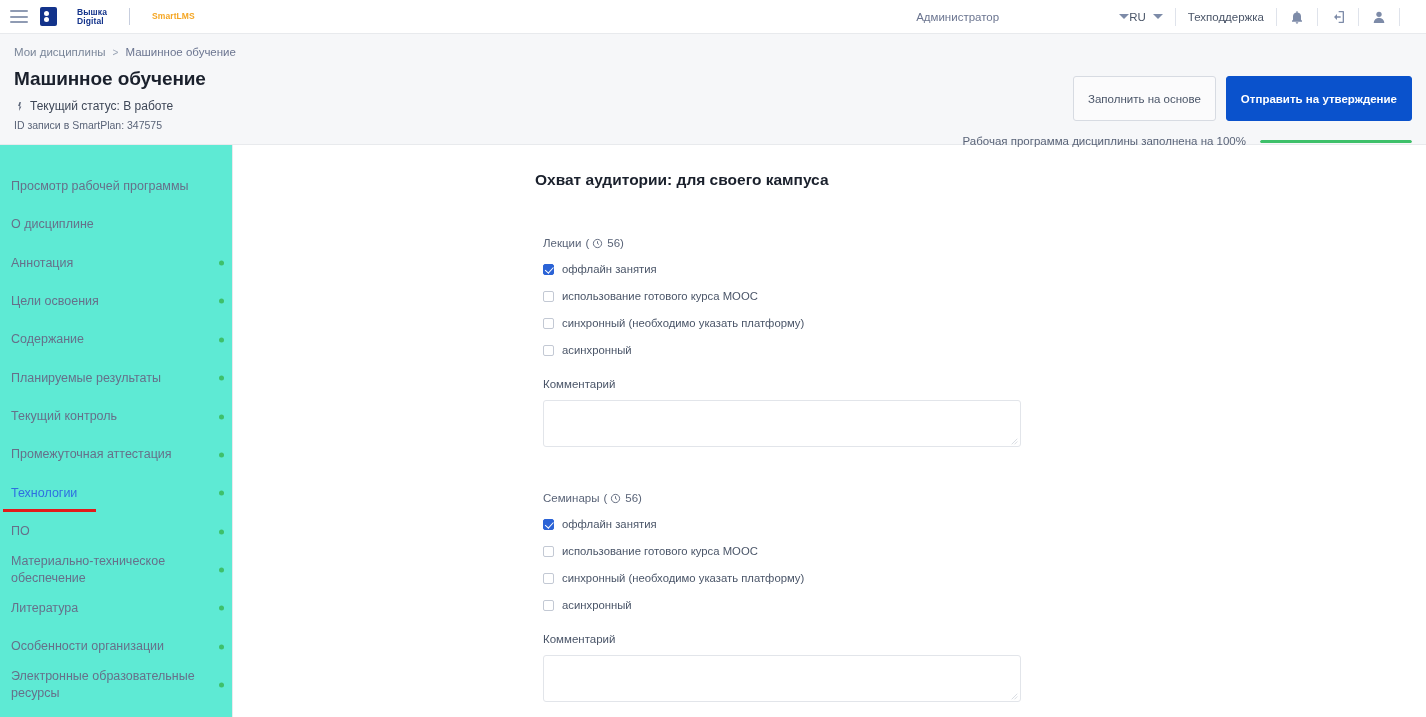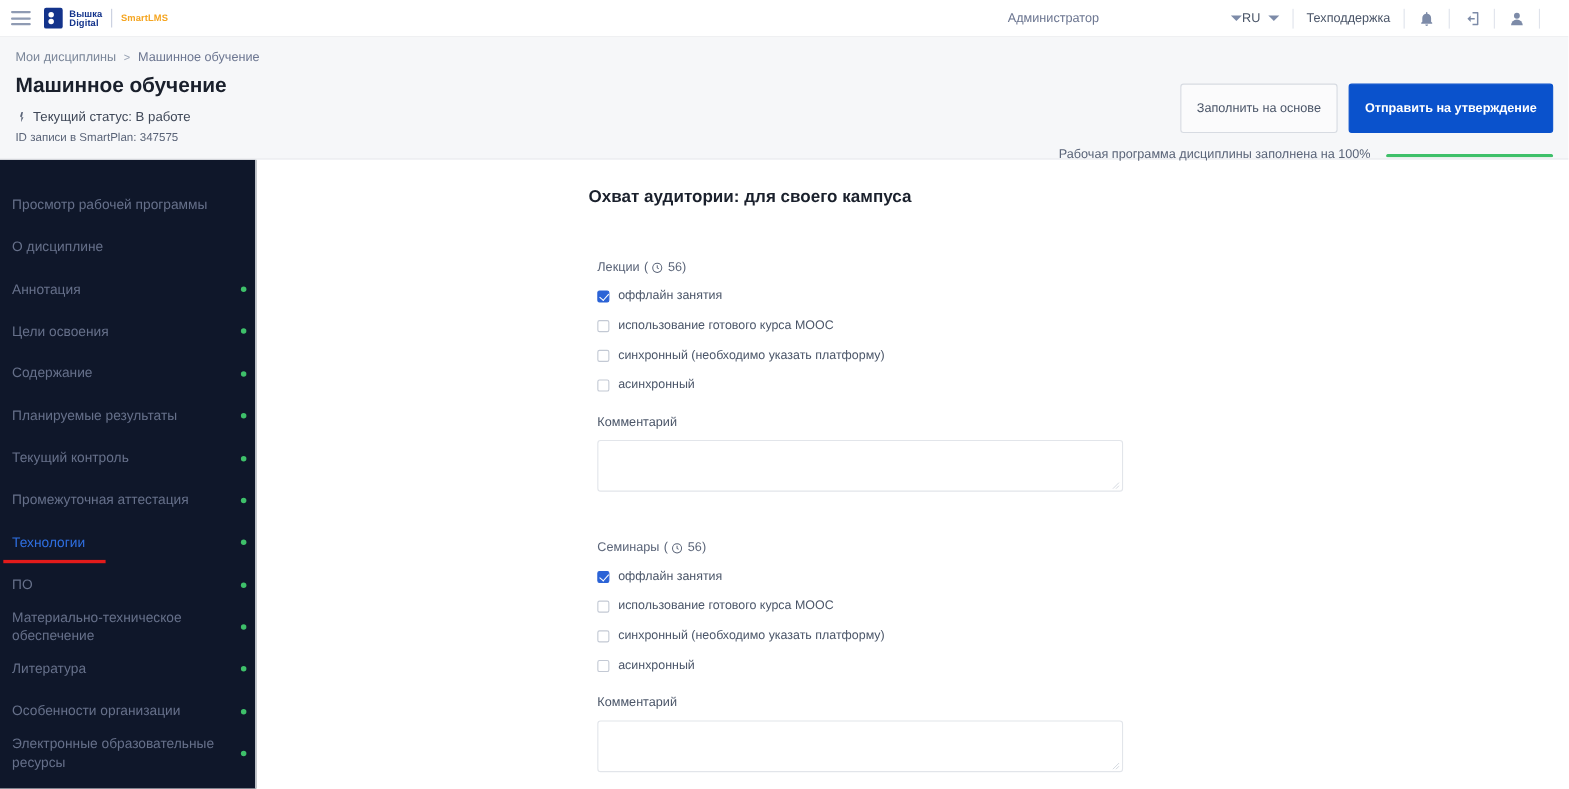--- a/index.html
+++ b/index.html
@@ -17,21 +17,21 @@
     background: #ffffff;
     display: flex;
     align-items: center;
     padding: 0 14px 0 10px;
     border-bottom: 1px solid #e8eaed;
     position: relative;
   }
   .hamburger { width: 18px; height: 13px; display: flex; flex-direction: column; justify-content: space-between; cursor: pointer; margin-right: 12px; }
   .hamburger span { display: block; height: 2px; background: #8f9bb3; border-radius: 1px; }
 
-  .logo-wrap { display: flex; align-items: center; gap: 6px; }
+  .logo-wrap { display: flex; align-items: center; gap: 20px; }
   .logo-mark {
     width: 17px; height: 19px; background: #13338b;
     border-radius: 2px; position: relative; flex: none;
   }
   .logo-mark::before {
     content: ""; position: absolute; left: 4px; top: 3.5px;
     width: 5px; height: 5px; background: #ffffff; border-radius: 50%;
   }
   .logo-mark::after {
     content: ""; position: absolute; left: 4px; top: 10px;
@@ -81,21 +81,21 @@
 
   .progress-row { position: absolute; right: 14px; top: 101px; display: flex; align-items: center; gap: 14px; }
   .progress-label { font-size: 11.5px; color: #5a6478; }
   .progress-track { width: 152px; height: 3px; background: #dfe6df; border-radius: 2px; overflow: hidden; }
   .progress-fill { height: 100%; background: #3ec06a; border-radius: 2px; }
 
   
   .body-area { display: flex; height: 572px; }
   .sidebar {
     width: 233px; flex: none; border-right: 1px solid #e8eaed;
-    padding-top: 22px; overflow: hidden; background: #0f172a;
+    padding-top: 22px; overflow: hidden; background: #5eead4;
   }
   .nav-item {
     position: relative; padding: 0 20px 0 11px; min-height: 38.4px;
     display: flex; align-items: center; cursor: pointer;
   }
   .nav-label { font-size: 12.5px; color: #66708a; line-height: 1.35; max-width: 185px; }
   .nav-item.active .nav-label { color: #2f6fe0; }
   .nav-item.active::after {
     content: ""; position: absolute; left: 3px; bottom: 1px;
     width: 93px; height: 3px; background: #e21b1b;

